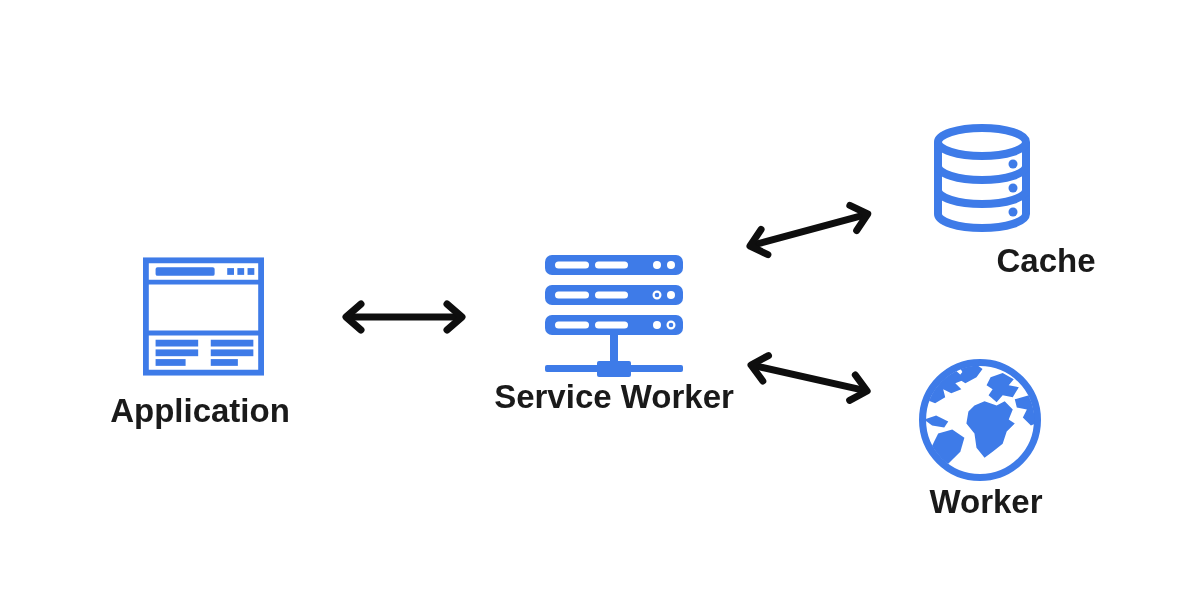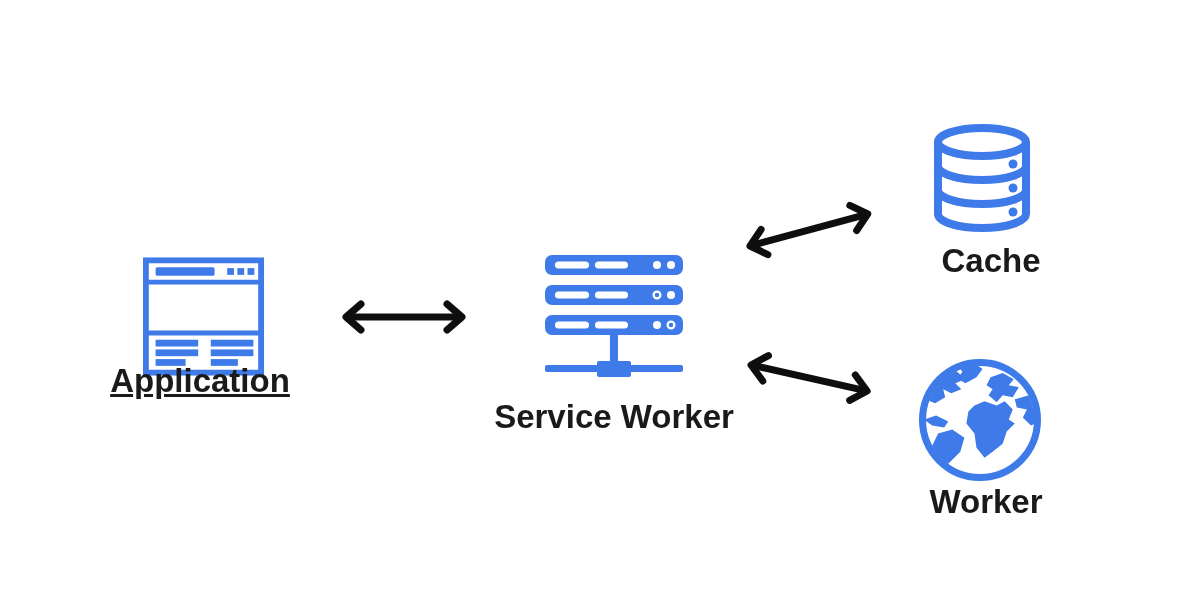--- a/index.html
+++ b/index.html
@@ -35,21 +35,21 @@
     <rect x="97.5" y="11" width="7" height="7" fill="currentColor"></rect>
     <rect x="108" y="11" width="7" height="7" fill="currentColor"></rect>
     <line x1="4" y1="78" x2="121" y2="78" stroke="currentColor" stroke-width="5"></line>
     <rect x="13" y="85" width="44" height="7" fill="currentColor"></rect>
     <rect x="13" y="95" width="44" height="7" fill="currentColor"></rect>
     <rect x="13" y="105" width="31" height="7" fill="currentColor"></rect>
     <rect x="70" y="85" width="44" height="7" fill="currentColor"></rect>
     <rect x="70" y="95" width="44" height="7" fill="currentColor"></rect>
     <rect x="70" y="105" width="28" height="7" fill="currentColor"></rect>
   </svg>
-  <div class="label" style="left:200px; top:364px;text-decoration:underline;">Application</div>
+  <div class="label" style="left:200px; top:394px;">Application</div>
 
   <svg class="icon" style="left:545px; top:255px;" width="138" height="122" viewBox="0 0 138 122">
     <g fill="currentColor">
       <rect x="0" y="0" width="138" height="20" rx="7"></rect>
       <rect x="0" y="30" width="138" height="20" rx="7"></rect>
       <rect x="0" y="60" width="138" height="20" rx="7"></rect>
       <rect x="65" y="80" width="8" height="30"></rect>
       <rect x="0" y="110" width="138" height="7" rx="2"></rect>
       <rect x="52" y="106" width="34" height="16" rx="2"></rect>
     </g>
@@ -61,32 +61,32 @@
       <rect x="10" y="36.5" width="34" height="7" rx="3.5"></rect>
       <rect x="50" y="36.5" width="33" height="7" rx="3.5"></rect>
       <circle cx="112" cy="40" r="3.4" fill="none" stroke="#FFFFFF" stroke-width="2.2"></circle>
       <circle cx="126" cy="40" r="4"></circle>
       <rect x="10" y="66.5" width="34" height="7" rx="3.5"></rect>
       <rect x="50" y="66.5" width="33" height="7" rx="3.5"></rect>
       <circle cx="112" cy="70" r="4"></circle>
       <circle cx="126" cy="70" r="3.4" fill="none" stroke="#FFFFFF" stroke-width="2.2"></circle>
     </g>
   </svg>
-  <div class="label" style="left:614px; top:400px;">Service Worker</div>
+  <div class="label" style="left:614px; top:380px;">Service Worker</div>
 
   <svg class="icon" style="left:932px; top:124px;" width="100" height="112" viewBox="0 0 100 112">
     <path d="M6 18 V90 A44 14 0 0 0 94 90 V18" fill="#FFFFFF" stroke="currentColor" stroke-width="8"></path>
     <path d="M6 42 A44 14 0 0 0 94 42" fill="none" stroke="currentColor" stroke-width="8"></path>
     <path d="M6 66 A44 14 0 0 0 94 66" fill="none" stroke="currentColor" stroke-width="8"></path>
     <ellipse cx="50" cy="18" rx="44" ry="14" fill="#FFFFFF" stroke="currentColor" stroke-width="8"></ellipse>
     <circle cx="81" cy="40" r="4.5" fill="currentColor"></circle>
     <circle cx="81" cy="64" r="4.5" fill="currentColor"></circle>
     <circle cx="81" cy="88" r="4.5" fill="currentColor"></circle>
   </svg>
-  <div class="label" style="left:991px; top:244px;">Cache</div>
+  <div class="label" style="left:1046px; top:244px;">Cache</div>
 
   <svg class="icon" style="left:918px; top:359px;" width="124" height="122" viewBox="0 0 123 121">
     <defs>
         <clipPath id="globeClip">
           <circle cx="61.5" cy="60.5" r="54"></circle>
         </clipPath>
       </defs>
     <circle cx="61.5" cy="60.5" r="57" fill="#FFFFFF" stroke="currentColor" stroke-width="7"></circle>
     <g fill="currentColor" clip-path="url(#globeClip)">
       <path d="M-2 15 L20 8 L38 12 L47 20 L37 24 L43 30 L33 34 L25 30 L27 38 L17 44 L7 40 L-2 44 Z"></path>

